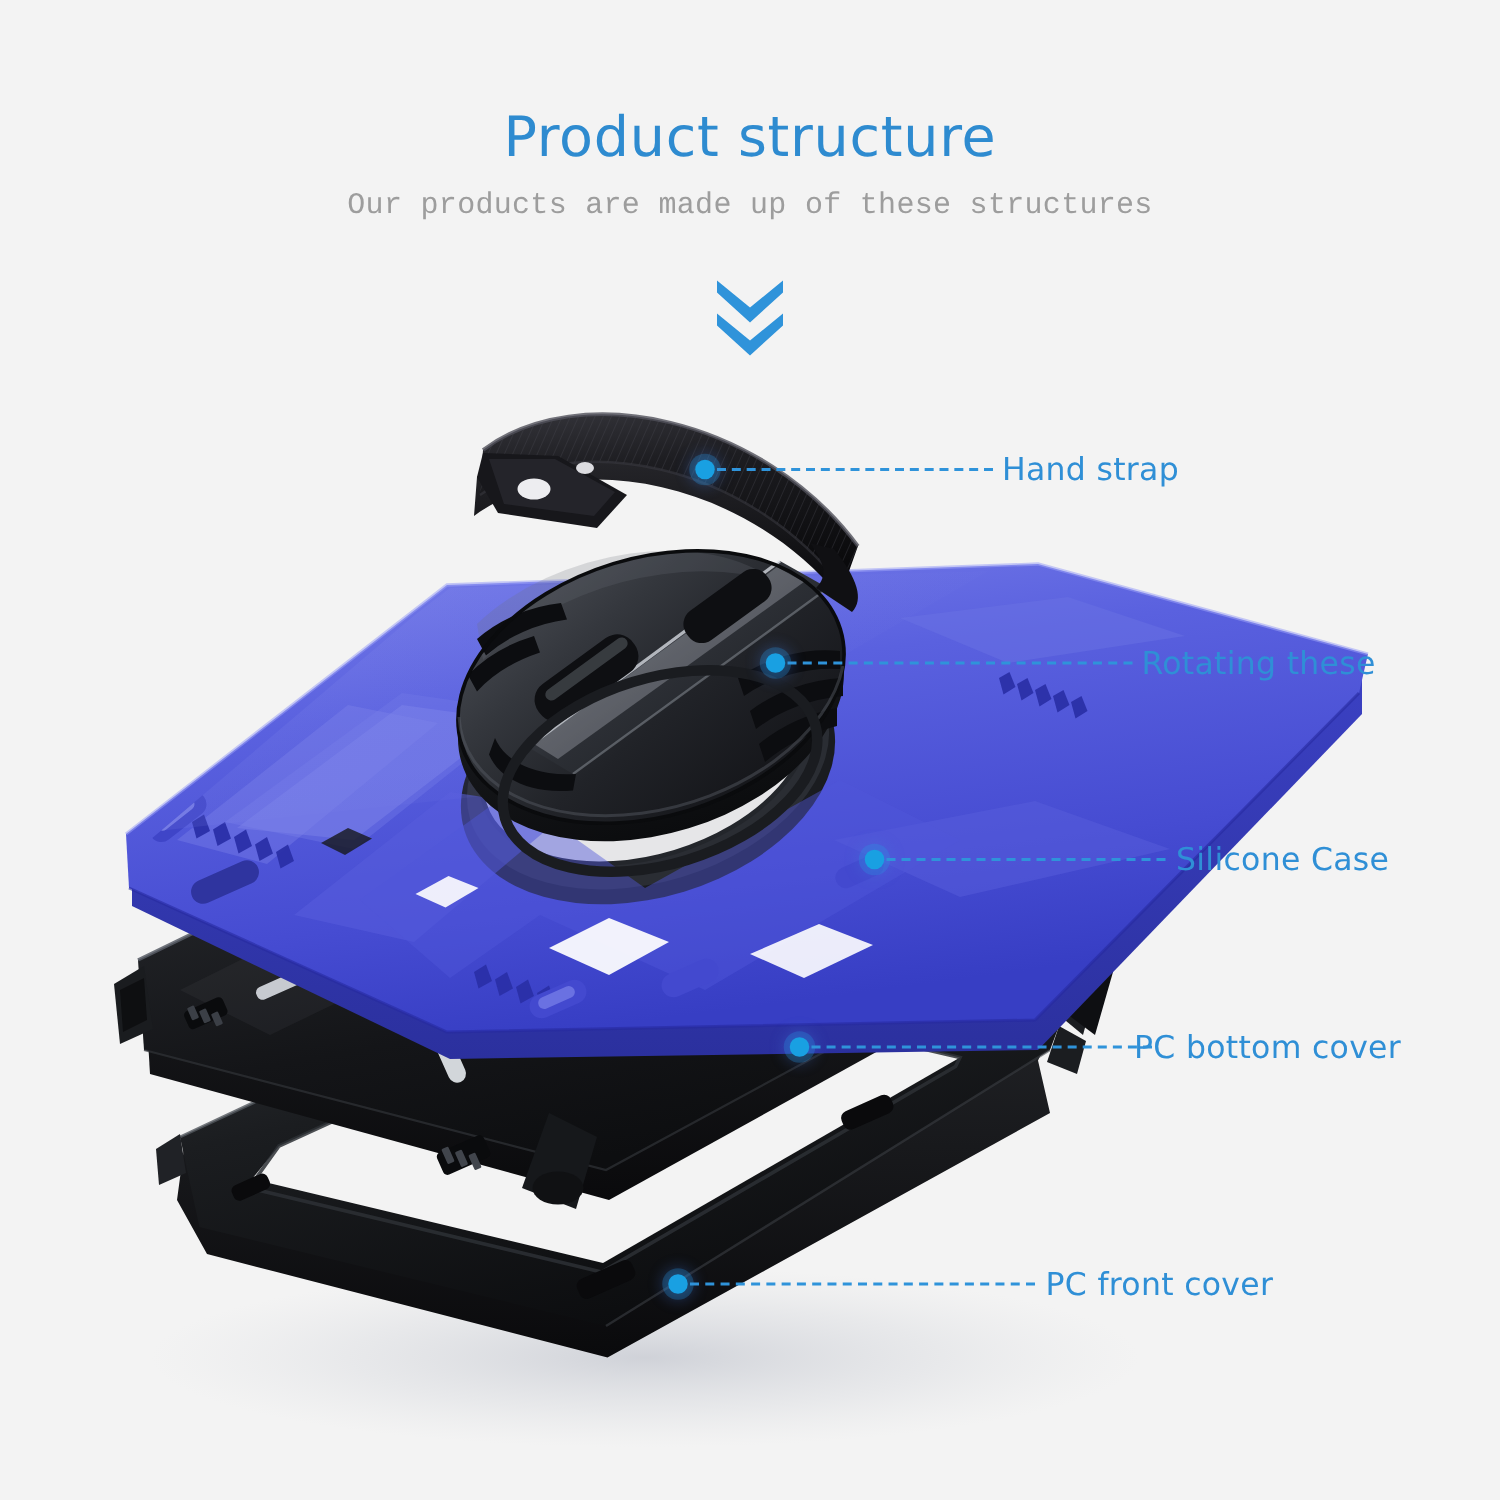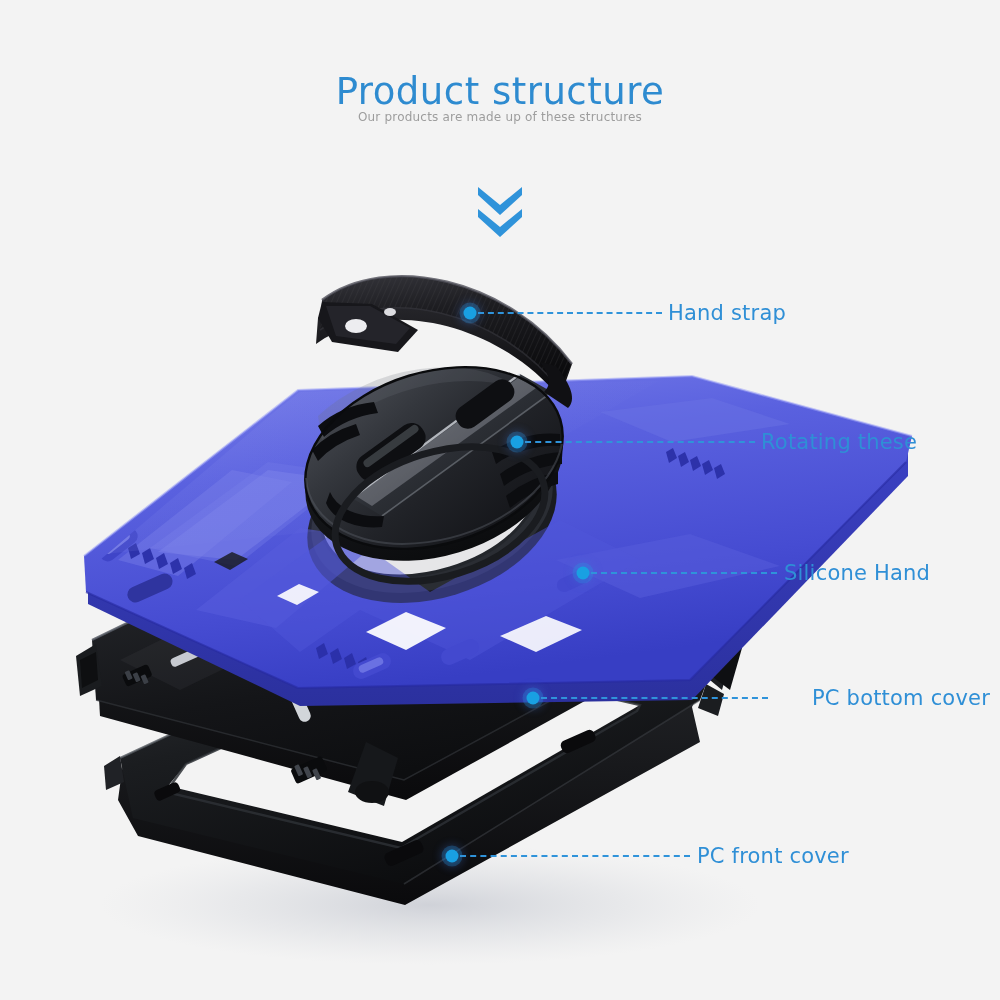--- a/index.html
+++ b/index.html
@@ -7,21 +7,21 @@
     width:1000px;height:1000px;
     background:#f3f3f3;
     font-family:"DejaVu Sans","Liberation Sans",sans-serif;
     overflow:hidden;position:relative;
   }
   #stage{position:absolute;inset:0;width:1000px;height:1000px;}
 
   
   .hdr{position:absolute;left:0;right:0;text-align:center;}
   #title{top:70px;font-size:37px;color:#2e8bd0;letter-spacing:.5px;font-weight:400;}
-  #subtitle{top:110px;font-size:12px;color:#9d9d9d;font-weight:400;letter-spacing:.2px;}
+  #subtitle{top:126px;font-size:20px;color:#9d9d9d;font-weight:400;letter-spacing:.2px;font-family:Liberation Mono, monospace;}
   #chevrons{position:absolute;left:0;right:0;top:183px;text-align:center;line-height:0;}
 
   
   .callout{position:absolute;white-space:nowrap;}
   .callout .ltext{
     position:absolute;font-size:21px;color:#2f8fd6;font-weight:400;
     transform:translateY(-50%);letter-spacing:.2px;text-align:center;
   }
   .dot{position:absolute;width:13px;height:13px;border-radius:50%;
        background:#19a0e2;transform:translate(-50%,-50%);
@@ -310,27 +310,27 @@
 
   <div class="callout">
     <span class="dot" style="left:517px;top:442px"></span>
     <span class="dash" style="left:525px;top:442px;width:230px"></span>
     <span class="ltext" style="left:761px;top:442px">Rotating these</span>
   </div>
 
   <div class="callout">
     <span class="dot" style="left:583px;top:573px"></span>
     <span class="dash" style="left:591px;top:573px;width:186px"></span>
-    <span class="ltext" style="left:784px;top:573px">Silicone Hand</span>
+    <span class="ltext" style="left:784px;top:573px">Silicone Case</span>
   </div>
 
   <div class="callout">
     <span class="dot" style="left:533px;top:698px"></span>
     <span class="dash" style="left:541px;top:698px;width:227px"></span>
-    <span class="ltext" style="left:812px;top:698px">PC bottom cover</span>
+    <span class="ltext" style="left:756px;top:698px">PC bottom cover</span>
   </div>
 
   <div class="callout">
     <span class="dot" style="left:452px;top:856px"></span>
     <span class="dash" style="left:460px;top:856px;width:230px"></span>
     <span class="ltext" style="left:697px;top:856px">PC front cover</span>
   </div>
 
 </div>
 

